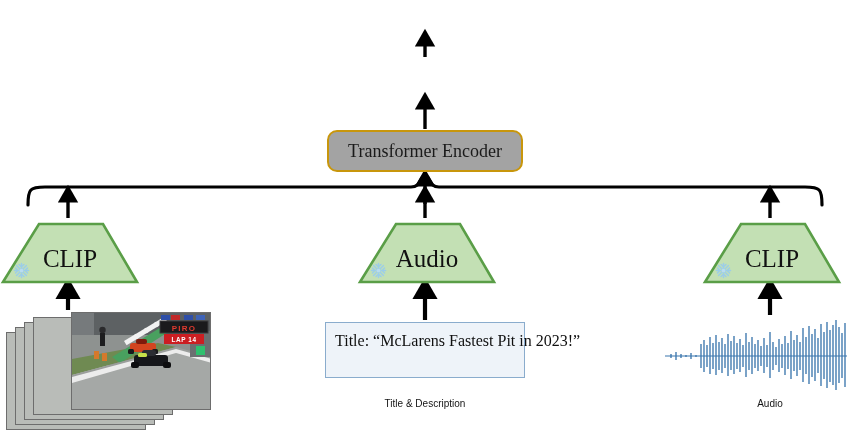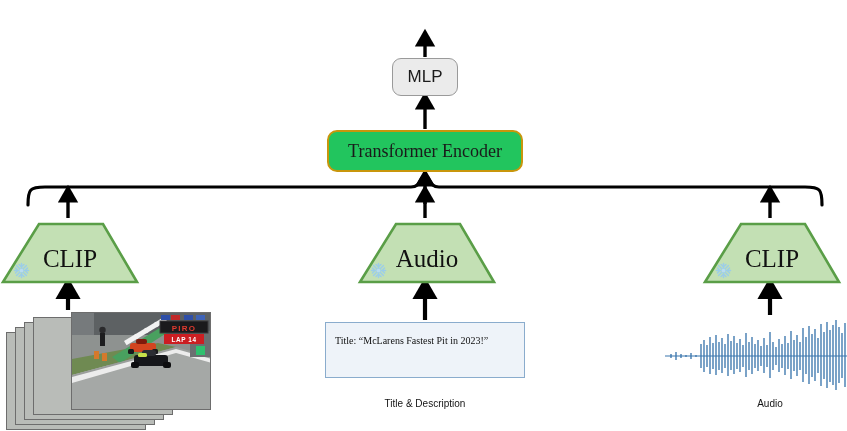--- a/index.html
+++ b/index.html
@@ -28,21 +28,21 @@
     background:#ebebeb;border:1.6px solid #9a9a9a;border-radius:9px;
     display:flex;align-items:center;justify-content:center;
     font-family:"Liberation Sans", sans-serif;
     font-size:17px;color:#1b1b1b;
     box-sizing:border-box;
   }
 
   
   #encoder-box{
     left:327px;top:130px;width:196px;height:42px;
-    background:#22c55e;border:2.4px solid #c8960c;border-radius:10px;
+    background:#a3a3a3;border:2.4px solid #c8960c;border-radius:10px;
     display:flex;align-items:center;justify-content:center;
     font-family:"Liberation Serif", serif;
     font-size:18px;color:#1a1a1a;
     box-sizing:border-box;
   }
 
   
   .encoder{
     width:140px;height:62px;
   }
@@ -65,21 +65,21 @@
 
   
   #text-box{
     left:325px;top:322px;width:200px;height:56px;
     background:#eef3f9;border:1.4px solid #8aaccd;
     box-sizing:border-box;
     padding:9px 8px 0 9px;
   }
   #text-box .tline{
     font-family:"Liberation Serif", serif;
-    font-size:10px;color:#101010;
+    font-size:16px;color:#101010;
     line-height:18px;white-space:nowrap;
   }
 
   
   #image-stack{left:6px;top:312px;width:190px;height:118px;}
   .frame{
     position:absolute;width:140px;height:98px;
     border:1.6px solid #6d6d6d;background:#b9bcb8;
     box-sizing:border-box;overflow:hidden;
   }
@@ -115,21 +115,20 @@
 
     <line x1="68" y1="218" x2="68" y2="192" stroke="#000" stroke-width="3.4" marker-end="url(#ah)"></line>
     <line x1="425" y1="218" x2="425" y2="192" stroke="#000" stroke-width="3.4" marker-end="url(#ah)"></line>
     <line x1="770" y1="218" x2="770" y2="192" stroke="#000" stroke-width="3.4" marker-end="url(#ah)"></line>
 
     <line x1="68" y1="310" x2="68" y2="286" stroke="#000" stroke-width="4.2" marker-end="url(#ah)"></line>
     <line x1="425" y1="320" x2="425" y2="286" stroke="#000" stroke-width="4.2" marker-end="url(#ah)"></line>
     <line x1="770" y1="315" x2="770" y2="286" stroke="#000" stroke-width="4.2" marker-end="url(#ah)"></line>
   </svg>
 
-  <div class="abs" id="mlp-box">MLP</div>
 
   <div class="abs" id="encoder-box">Transformer Encoder</div>
 
   <div class="abs encoder" style="left:0px;top:222px;">
     <svg class="trap-svg" width="140" height="62" viewBox="0 0 140 62">
       <polygon points="39,2 103,2 137,60 3,60" fill="#c3e0b4" stroke="#5a9e47" stroke-width="2.6"></polygon>
     </svg>
     <div class="enc-label">CLIP</div>
     <svg class="snow" viewBox="0 0 24 24">
       <g stroke="#9ccde8" stroke-width="2.1" stroke-linecap="round">

